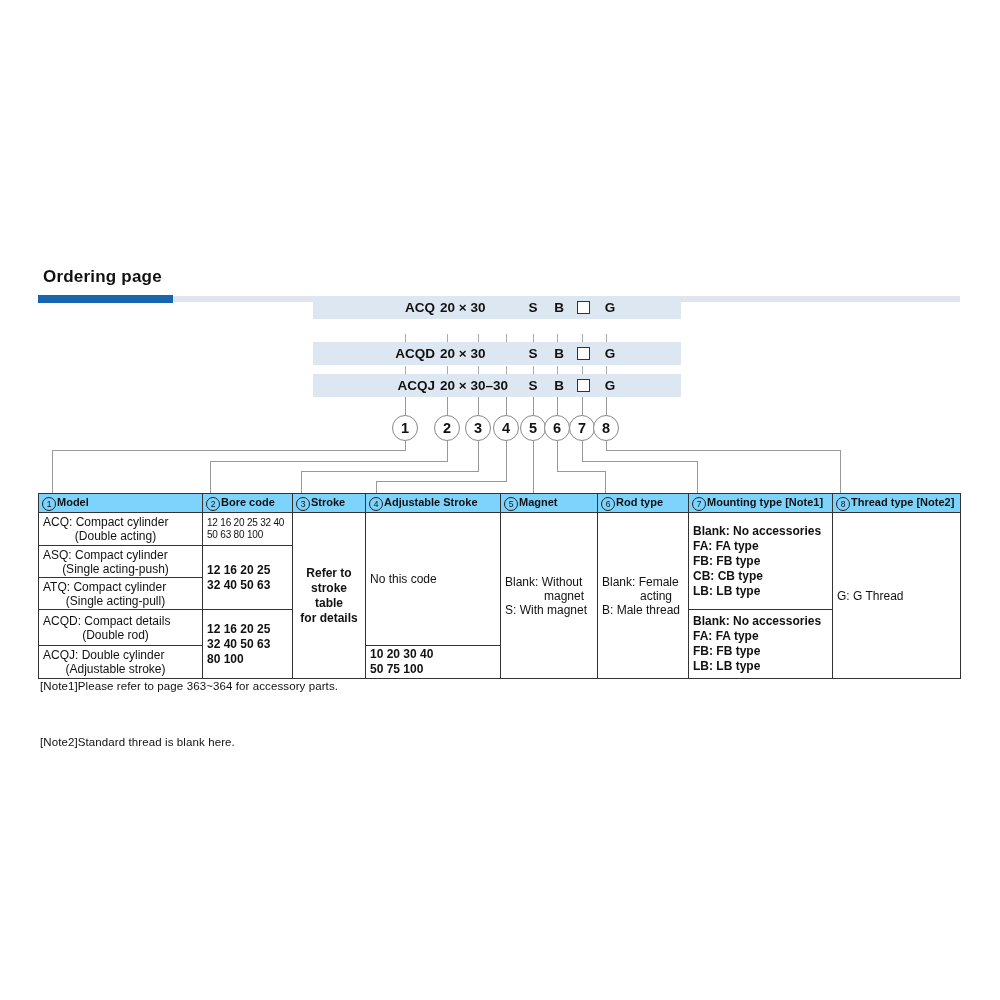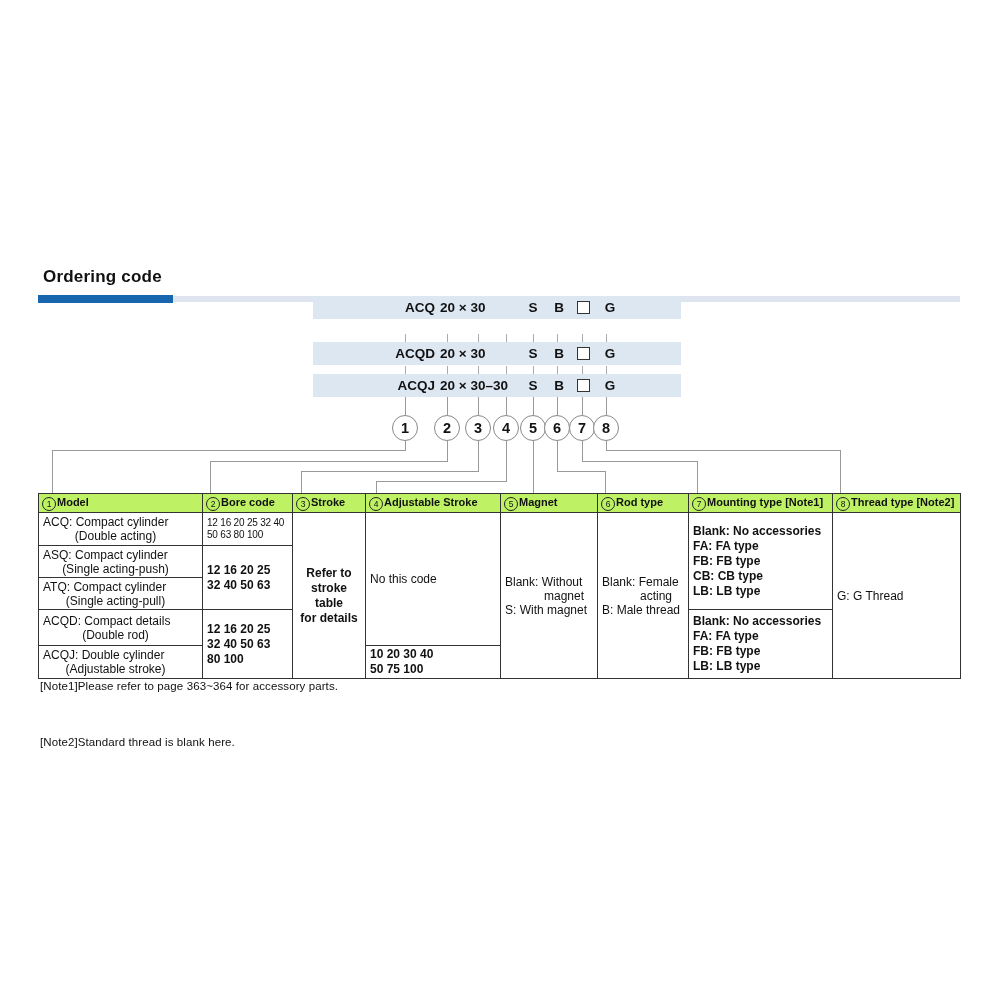--- a/index.html
+++ b/index.html
@@ -30,38 +30,38 @@
 
   
   .callout{position:absolute;top:415px;width:24px;height:24px;border:1px solid #888;
            border-radius:50%;background:#fff;text-align:center;line-height:24px;
            font-weight:bold;font-size:14.5px;color:#111;}
 
   
   .otable{position:absolute;left:38px;top:493px;width:922px;border-collapse:collapse;
           table-layout:fixed;font-size:12px;color:#111;}
   .otable td{border:1px solid #333;vertical-align:middle;padding:1px 4px;overflow:hidden;}
-  .otable td.h{background:#bef264;font-weight:bold;font-size:11px;padding:1px 1px 1px 3px;
+  .otable td.h{background:#7dd3fc;font-weight:bold;font-size:11px;padding:1px 1px 1px 3px;
                height:16px;white-space:nowrap;vertical-align:middle;}
   .cnum{display:inline-block;width:12px;height:12px;line-height:12px;border:1px solid #222;
         border-radius:50%;text-align:center;font-size:8.5px;font-weight:normal;
         vertical-align:-1px;margin-right:1px;background:transparent;}
   .model-sub{text-align:center;padding-right:10px;}
   .ml{white-space:pre-line;line-height:1.25;font-weight:bold;}
   .bore-sm{font-size:10px;line-height:1.2;white-space:pre-line;letter-spacing:-0.2px;}
   .center{text-align:center;}
   .ralign{text-align:right;padding-right:9px;}
   .note{position:absolute;left:40px;font-size:11.5px;letter-spacing:.1px;}
 </style>
 </head>
 <body>
 
 <div class="page">
 
-  <div class="title">Ordering code</div>
+  <div class="title">Ordering page</div>
   <div class="rule-dark"></div>
   <div class="rule-light"></div>
 
   <div class="band" style="top:296px">
     <span class="model">ACQ</span>
     <span class="size">20 × 30</span>
     <span class="letter l-s">S</span>
     <span class="letter l-b">B</span>
     <span class="box"></span>
     <span class="letter l-g">G</span>

